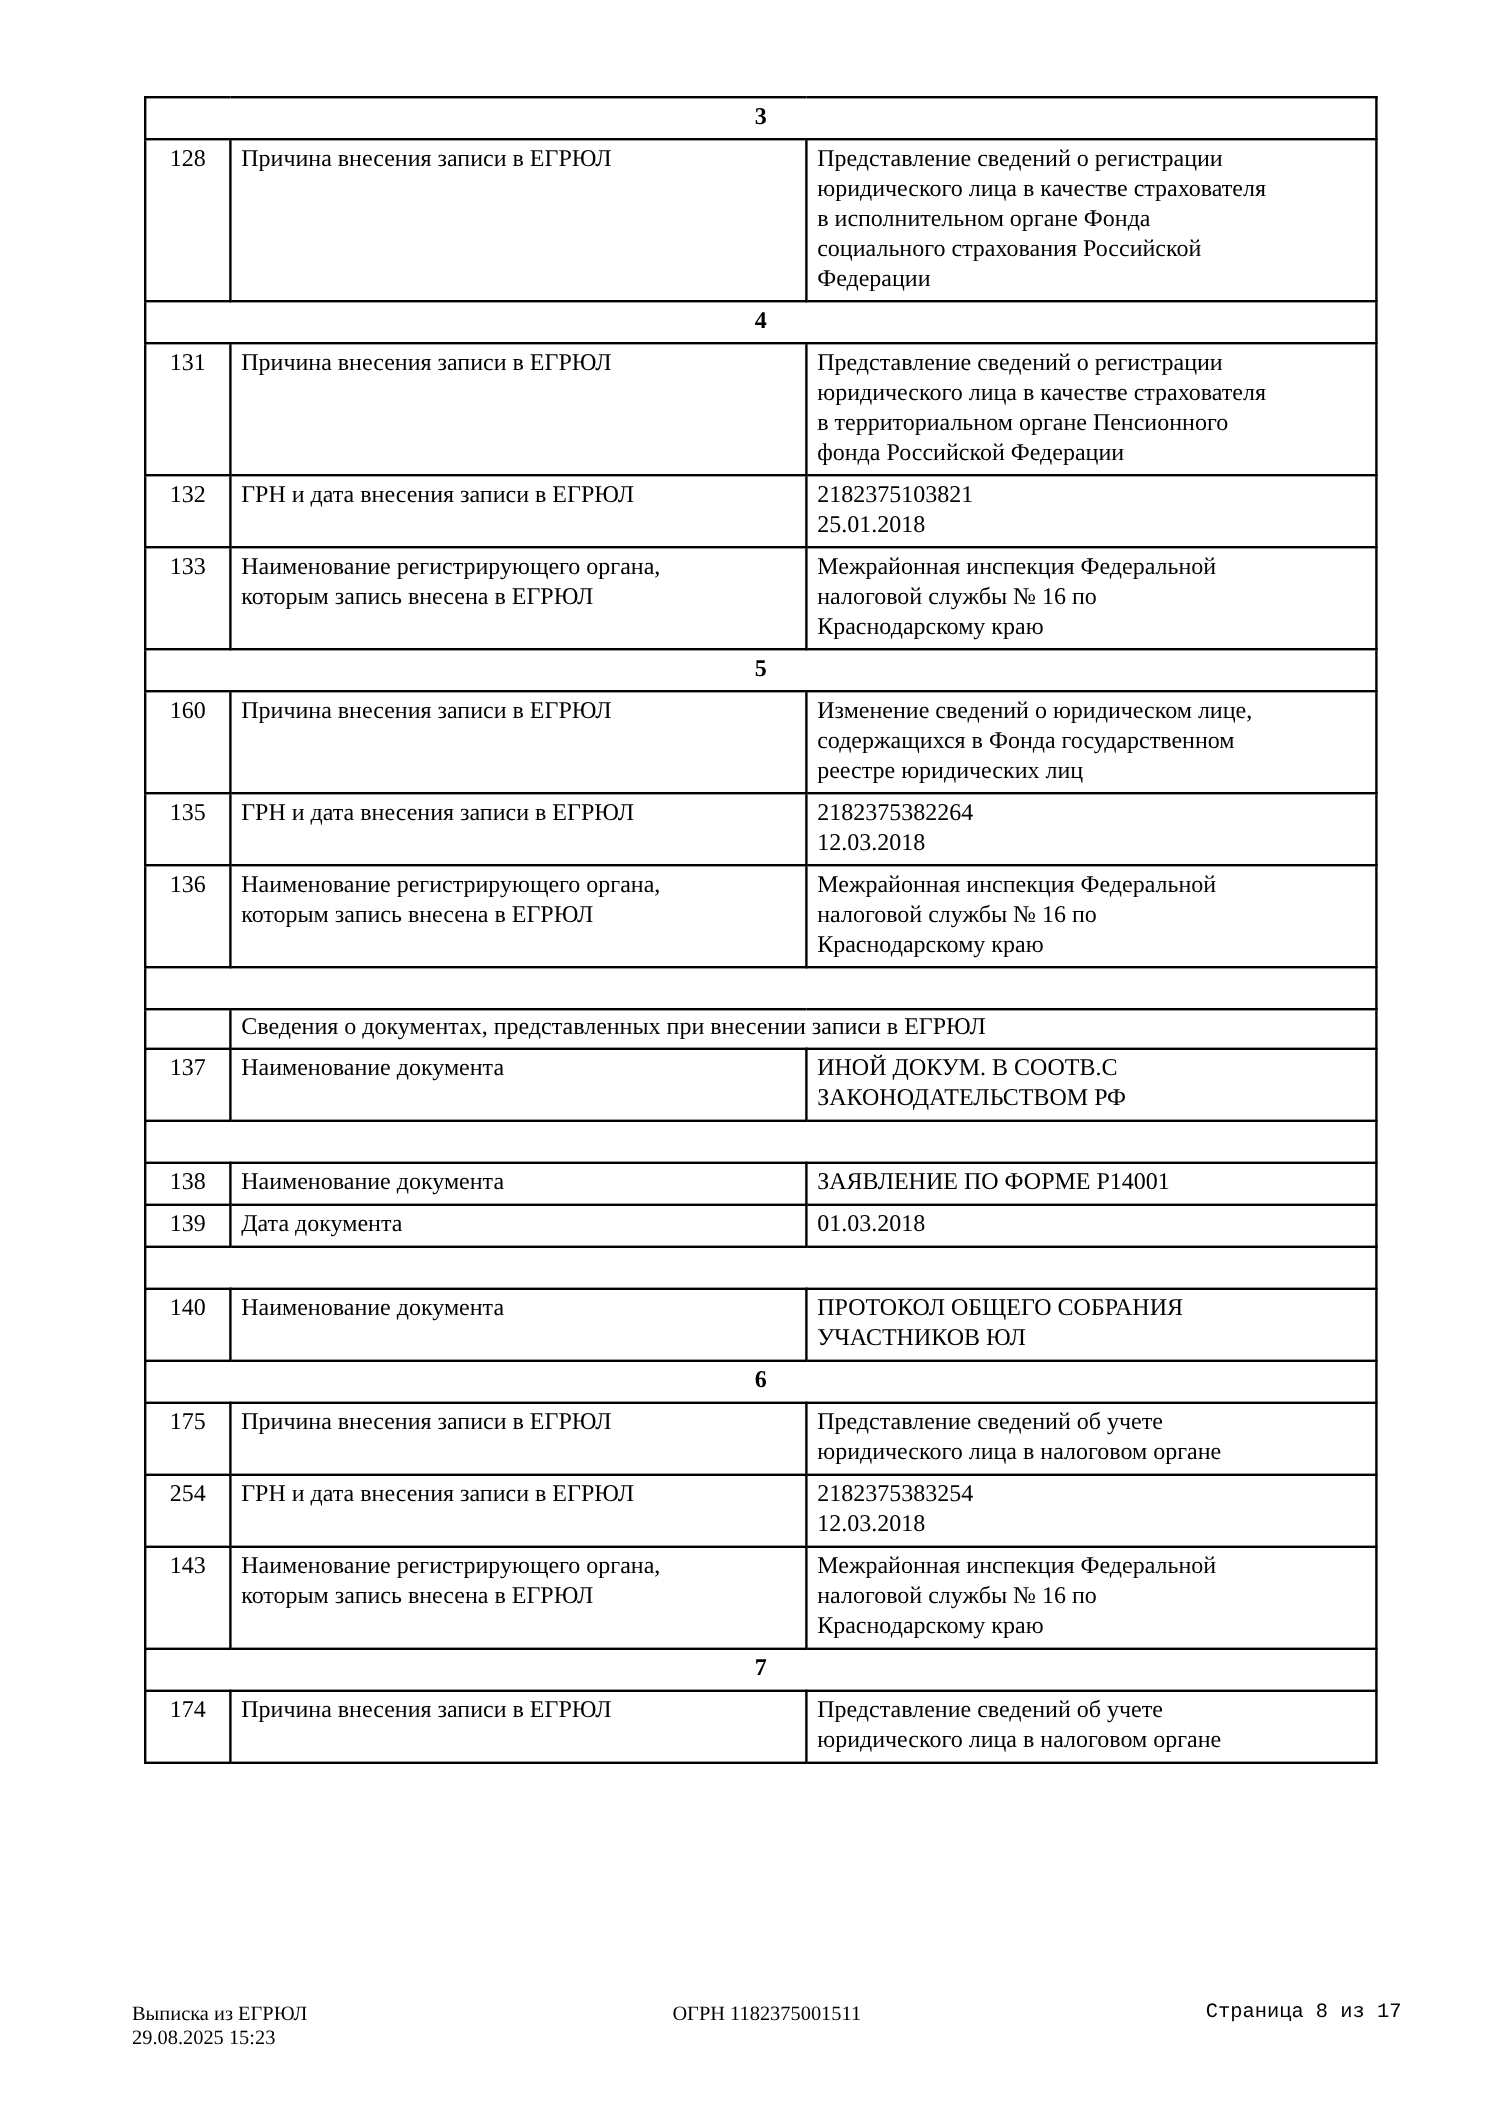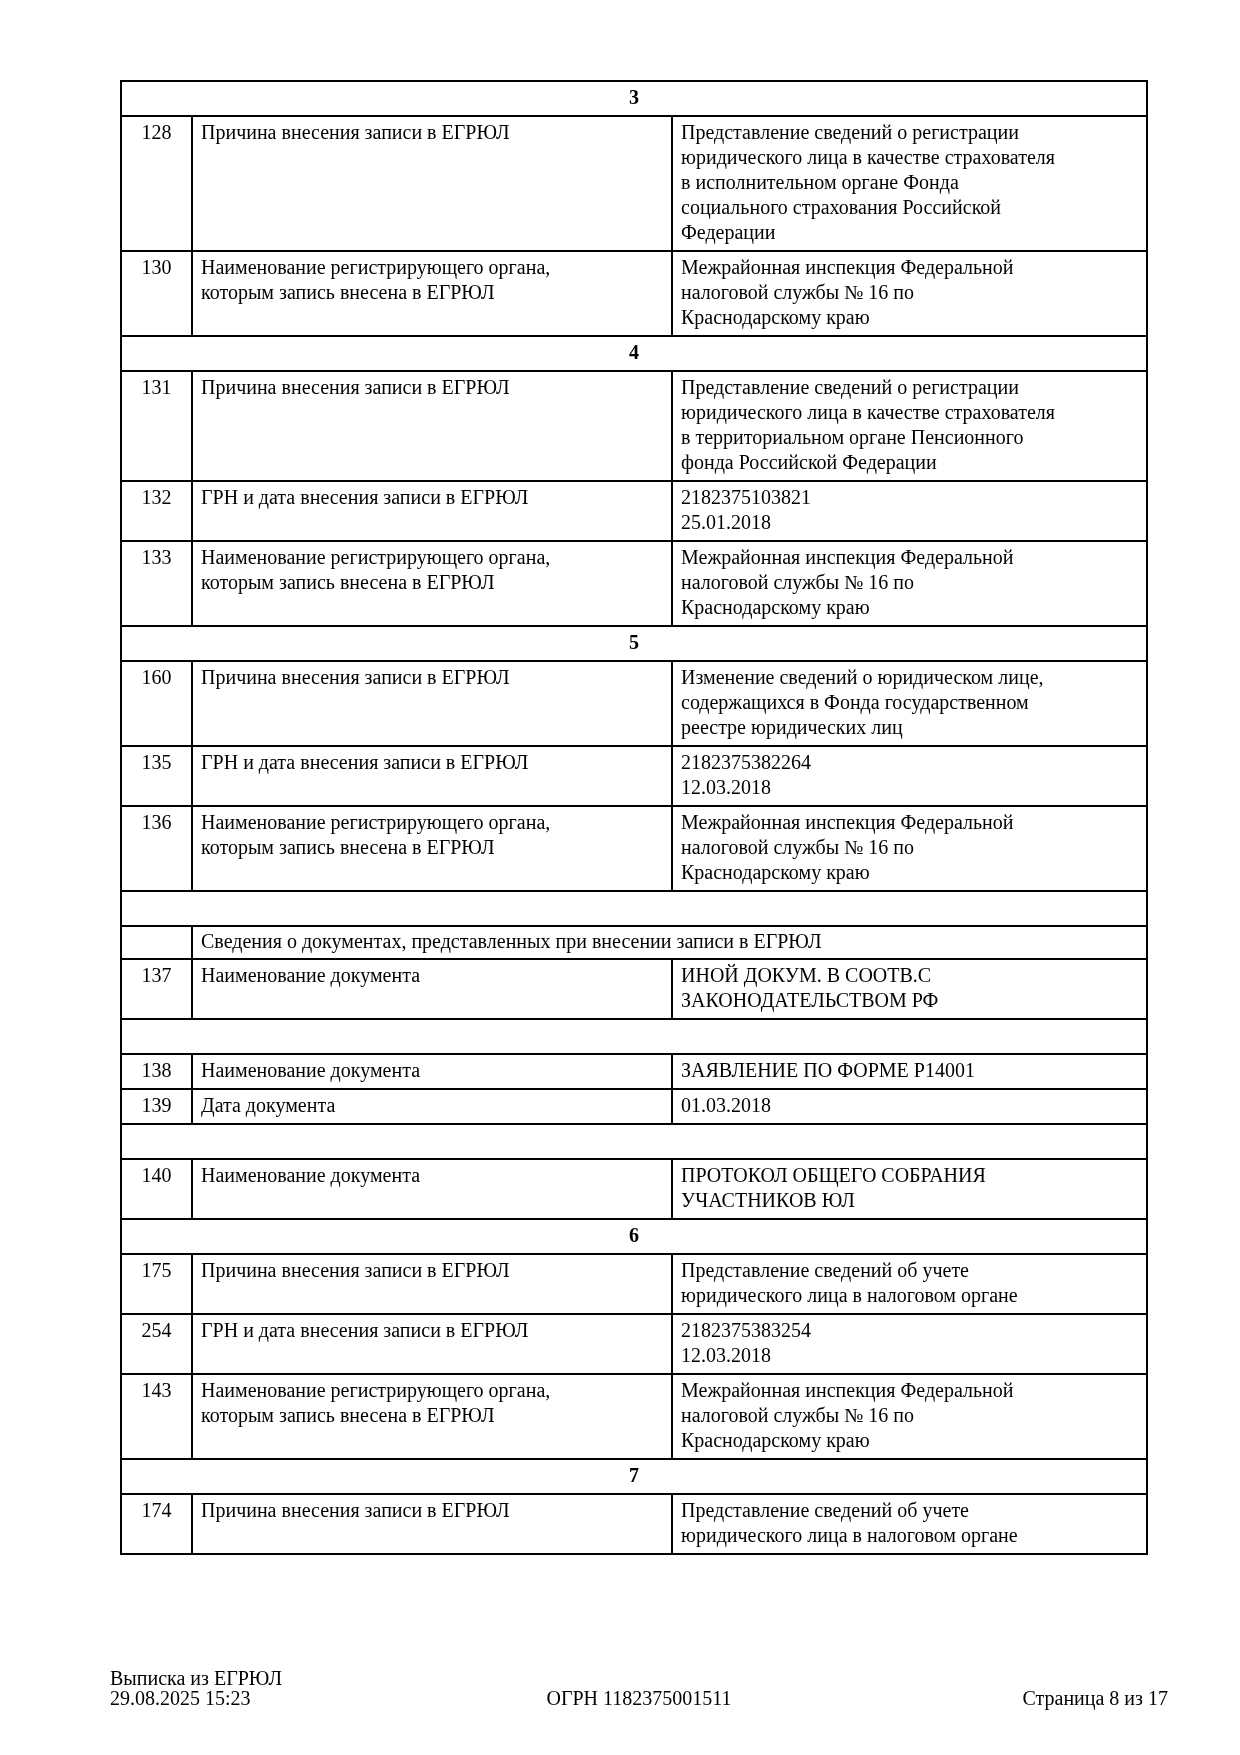--- a/index.html
+++ b/index.html
@@ -51,27 +51,27 @@
   table.egrul tr.subheader td.sub-label {
     padding-top: 2px;
     padding-bottom: 4px;
   }
   .footer {
     position: absolute;
     left: 110px;
     top: 1668px;
     width: 1058px;
     display: flex;
-    align-items: flex-end;
-    font-size: 20px;
+    align-items: flex-start;
+    font-size: 17px;
     line-height: 20px;
   }
   .footer .f-left  { width: 30%; text-align: left; }
   .footer .f-center{ width: 40%; text-align: center; }
-  .footer .f-right { width: 30%; text-align: right; }
+  .footer .f-right { width: 30%; text-align: right; font-family: Liberation Mono, monospace; }
 </style>
 </head>
 <body>
 
 <div class="page">
 
   <table class="egrul">
     <colgroup>
       <col style="width:71px">
       <col style="width:480px">
@@ -82,28 +82,20 @@
           <td colspan="3">3</td>
         </tr>
         <tr class="data">
           <td class="num">128</td>
           <td>Причина внесения записи в ЕГРЮЛ</td>
           <td>Представление сведений о регистрации
 юридического лица в качестве страхователя
 в исполнительном органе Фонда
 социального страхования Российской
 Федерации</td>
-        </tr>
-        <tr class="data">
-          <td class="num">130</td>
-          <td>Наименование регистрирующего органа,
-которым запись внесена в ЕГРЮЛ</td>
-          <td>Межрайонная инспекция Федеральной
-налоговой службы № 16 по
-Краснодарскому краю</td>
         </tr>
         <tr class="section">
           <td colspan="3">4</td>
         </tr>
         <tr class="data">
           <td class="num">131</td>
           <td>Причина внесения записи в ЕГРЮЛ</td>
           <td>Представление сведений о регистрации
 юридического лица в качестве страхователя
 в территориальном органе Пенсионного

